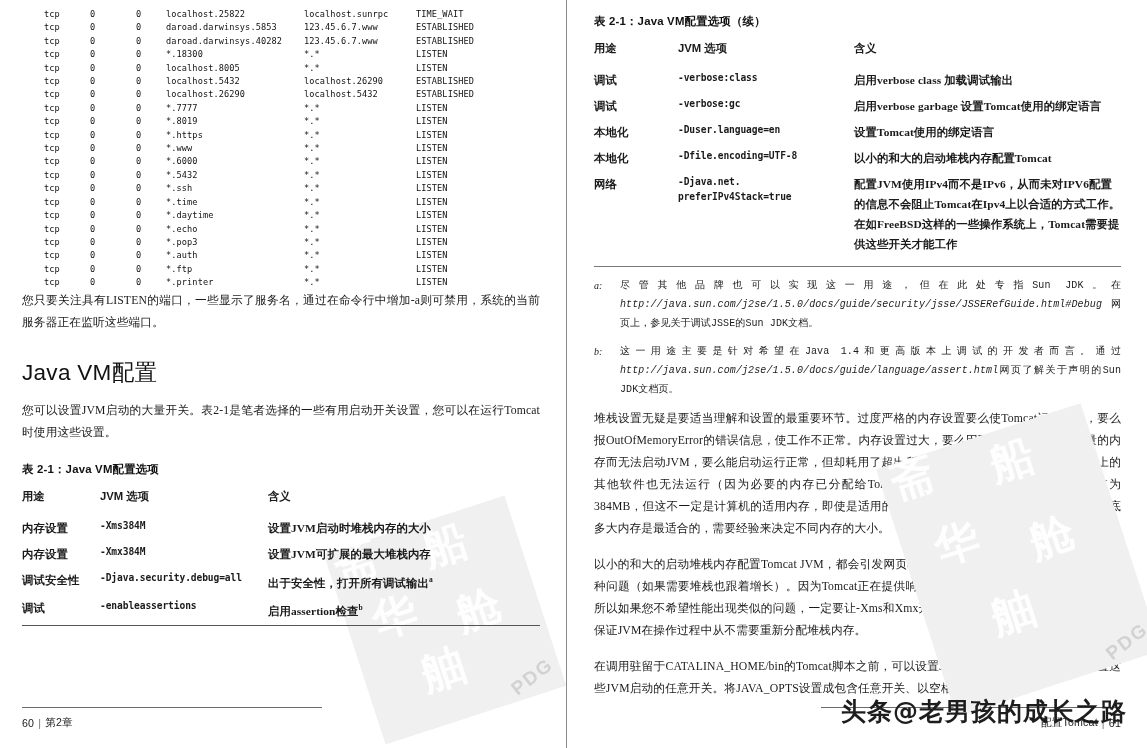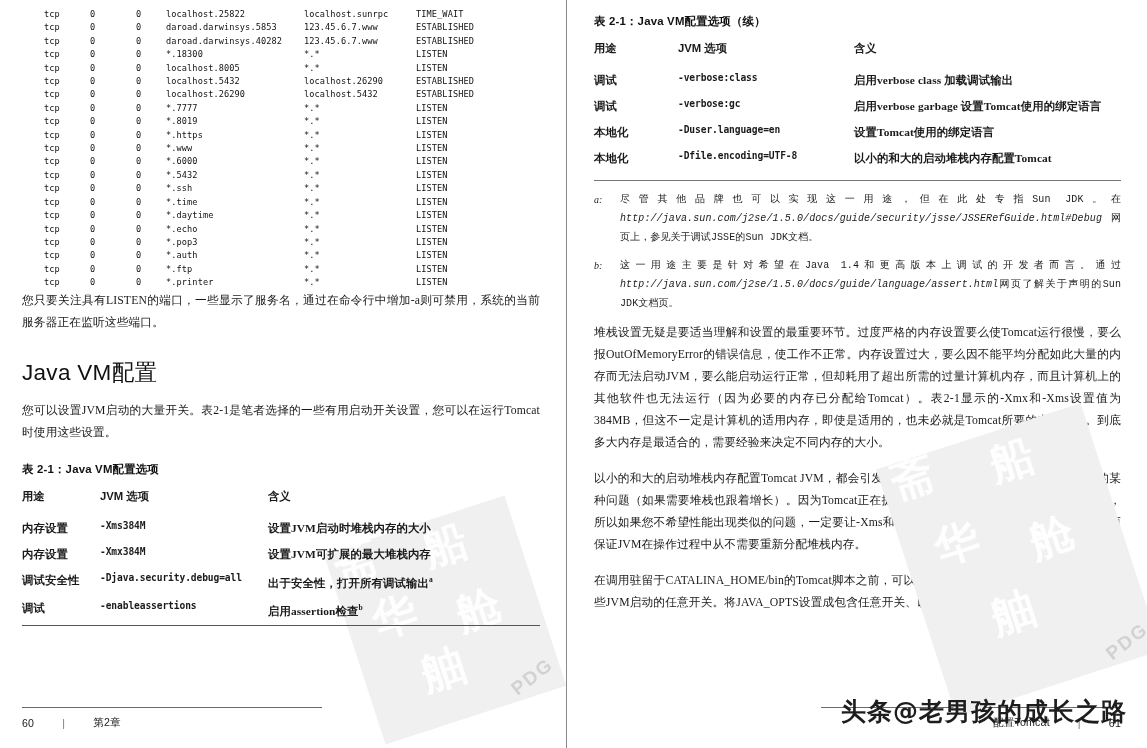--- a/index.html
+++ b/index.html
@@ -143,21 +143,21 @@
 
   
   .pg-footer {
     position: absolute;
     bottom: 18px;
     font-family: "Liberation Sans", "DejaVu Sans", sans-serif;
     font-size: 10.6px;
     letter-spacing: 0.2px;
     display: flex;
     align-items: center;
-    gap: 28px;
+    gap: 4px;
     color: #222;
   }
   .pg-footer.left  { left: 22px; }
   .pg-footer.right { right: 26px; }
   .pg-rule {
     position: absolute;
     height: 1px;
     background: #6b6b6b;
     bottom: 40px;
   }
@@ -322,20 +322,25 @@
             <tr>
               <td class="col-use r-use">本地化</td>
               <td class="col-opt r-opt">-Duser.language=en</td>
               <td class="col-mean r-mean">设置Tomcat使用的绑定语言</td>
             </tr>
             <tr>
               <td class="col-use r-use">本地化</td>
               <td class="col-opt r-opt">-Dfile.encoding=UTF-8</td>
               <td class="col-mean r-mean">以小的和大的启动堆栈内存配置Tomcat</td>
             </tr>
+            <tr>
+              <td class="col-use r-use" style="padding-bottom: 4px;">网络</td>
+              <td class="col-opt r-opt">-Djava.net.<br>preferIPv4Stack=true</td>
+              <td class="col-mean r-mean">配置JVM使用IPv4而不是IPv6，从而未对IPV6配置的信息不会阻止Tomcat在Ipv4上以合适的方式工作。在如FreeBSD这样的一些操作系统上，Tomcat需要提供这些开关才能工作</td>
+            </tr>
           </tbody>
       </table>
     </div>
 
     <div class="footnotes" id="footnotes">
         <div class="fn">
           <div class="fn-mark">a:</div>
           <div class="fn-body">尽管其他品牌也可以实现这一用途，但在此处专指Sun JDK。在<i>http://java.sun.com/j2se/1.5.0/docs/guide/security/jsse/JSSERefGuide.html#Debug</i>网页上，参见关于调试JSSE的Sun JDK文档。</div>
         </div>
         <div class="fn">

